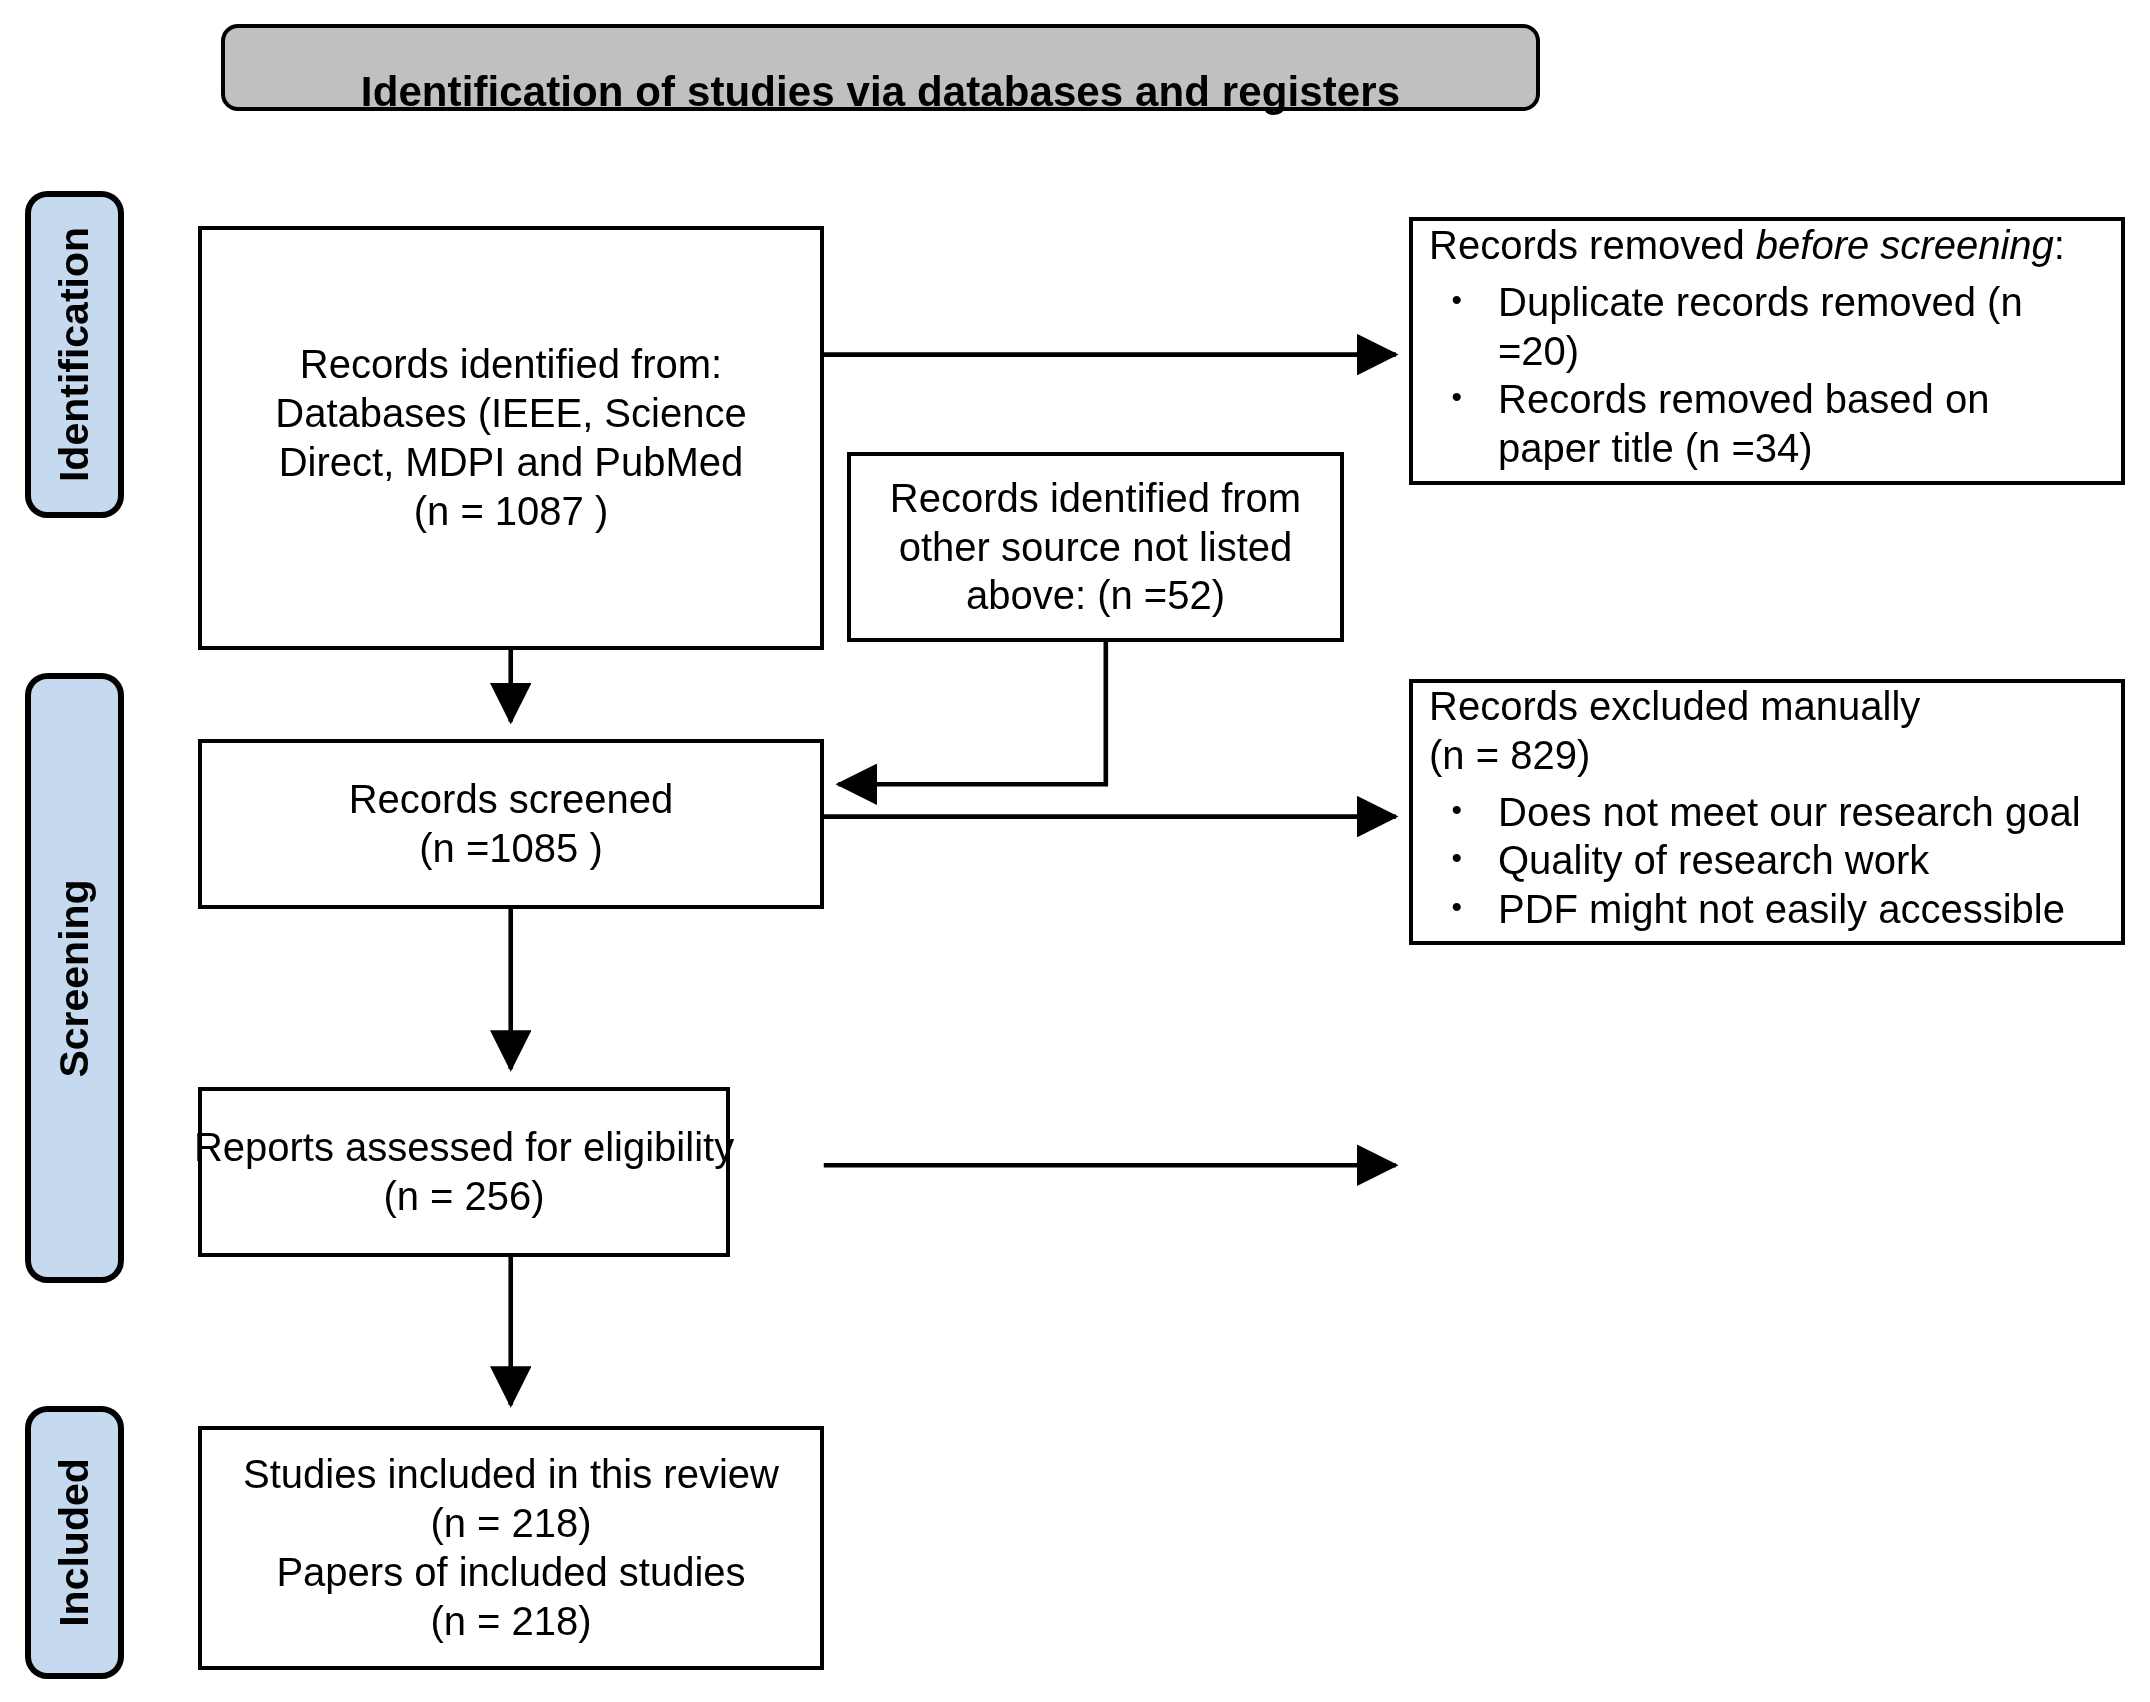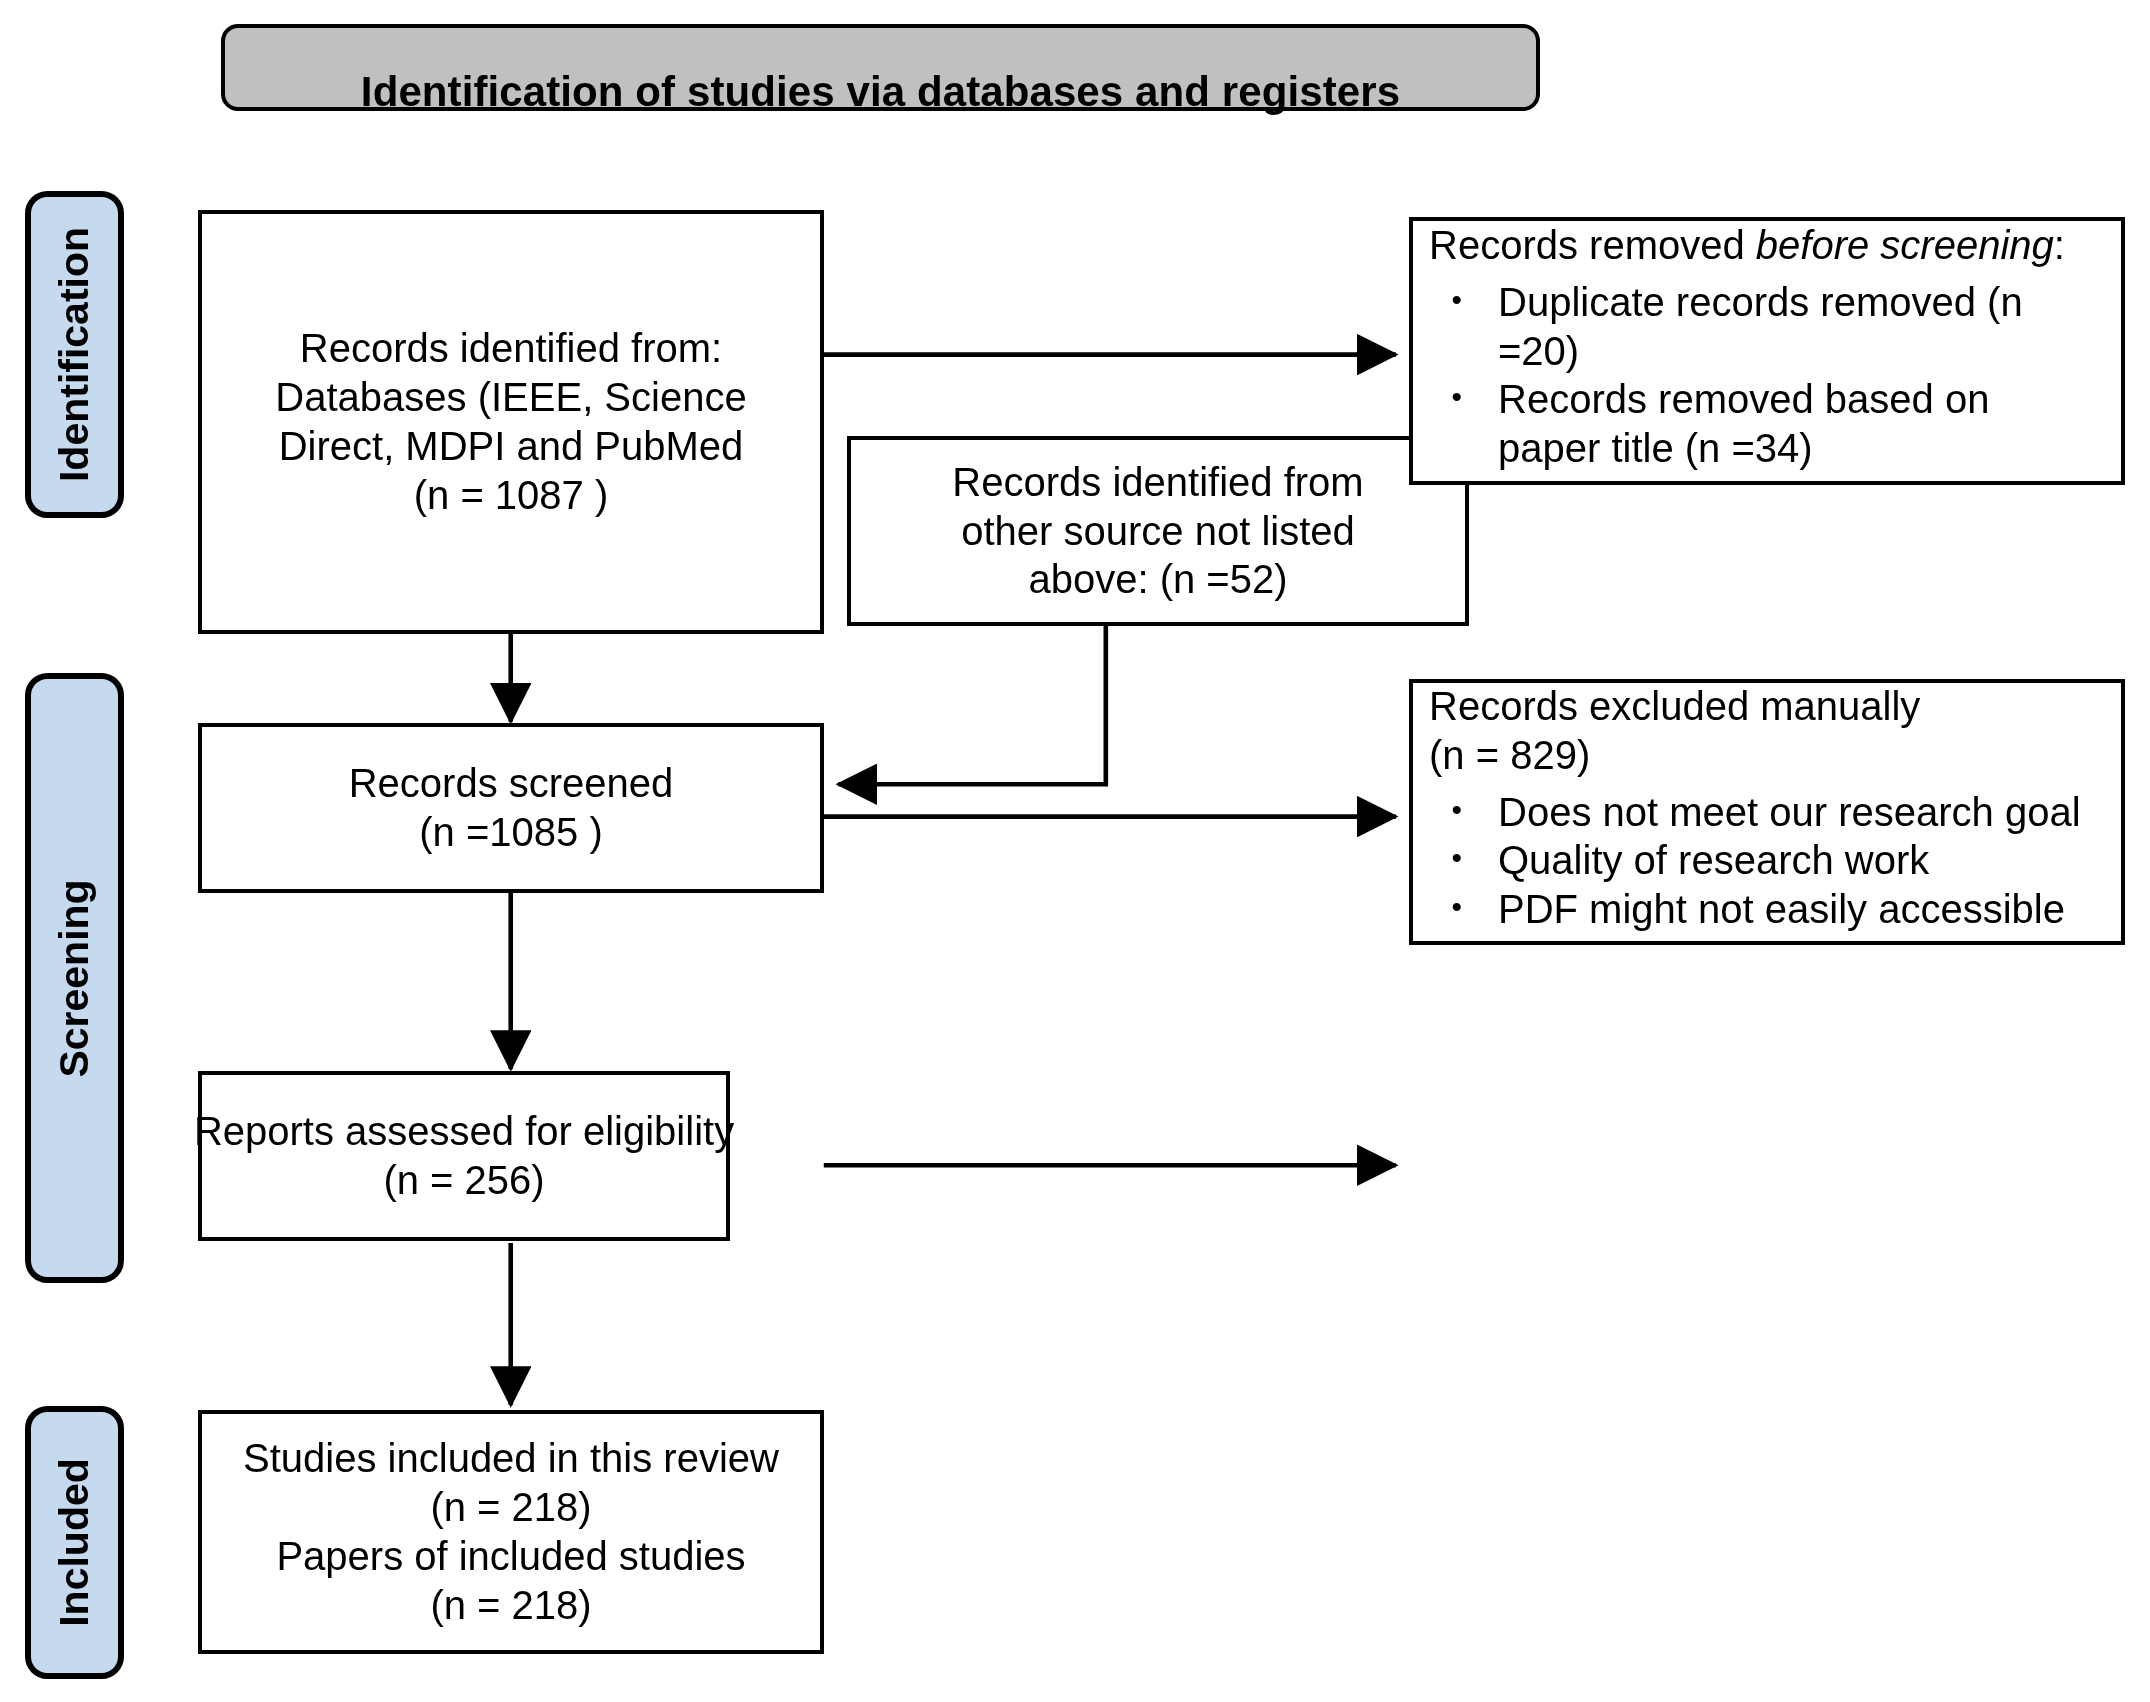--- a/index.html
+++ b/index.html
@@ -31,21 +31,21 @@
   
   .node {
     position: absolute;
     box-sizing: border-box;
     background: #ffffff;
     border: 4.6px solid #000000;
     display: flex;
     flex-direction: column;
     justify-content: center;
   }
-  .node.center { align-items: center; text-align: left; }
+  .node.center { align-items: center; text-align: left; margin-top: 16px; }
   .node.left   { align-items: flex-start; text-align: left; }
 
   .line {
     font-size: 40px;
     line-height: 1.22;
     white-space: nowrap;
   }
 
   
   #banner {
@@ -162,21 +162,21 @@
     <span class="rail-label">Included</span>
   </div>
 
   <div class="node center" style="left:198px; top:210px; width:626px; height:424px;">
     <div class="line">Records identified from:</div>
     <div class="line">Databases (IEEE, Science</div>
     <div class="line">Direct, MDPI and PubMed</div>
     <div class="line">(n = 1087 )</div>
   </div>
 
-  <div class="node center" style="left:847px; top:436px; width:622px; height:190px;">
+  <div class="node center" style="left:847px; top:436px; width:497px; height:190px;">
     <div class="line">Records identified from</div>
     <div class="line">other source not listed</div>
     <div class="line">above: (n =52)</div>
   </div>
 
   <div class="node left" style="left:1409px; top:217px; width:716px; height:268px;">
     <div class="boxpad">
       <div class="hdr"><span>Records removed </span><span class="em">before screening</span><span>:</span></div>
       <ul class="bullets">
         <li>Duplicate records removed (n =20)</li>

